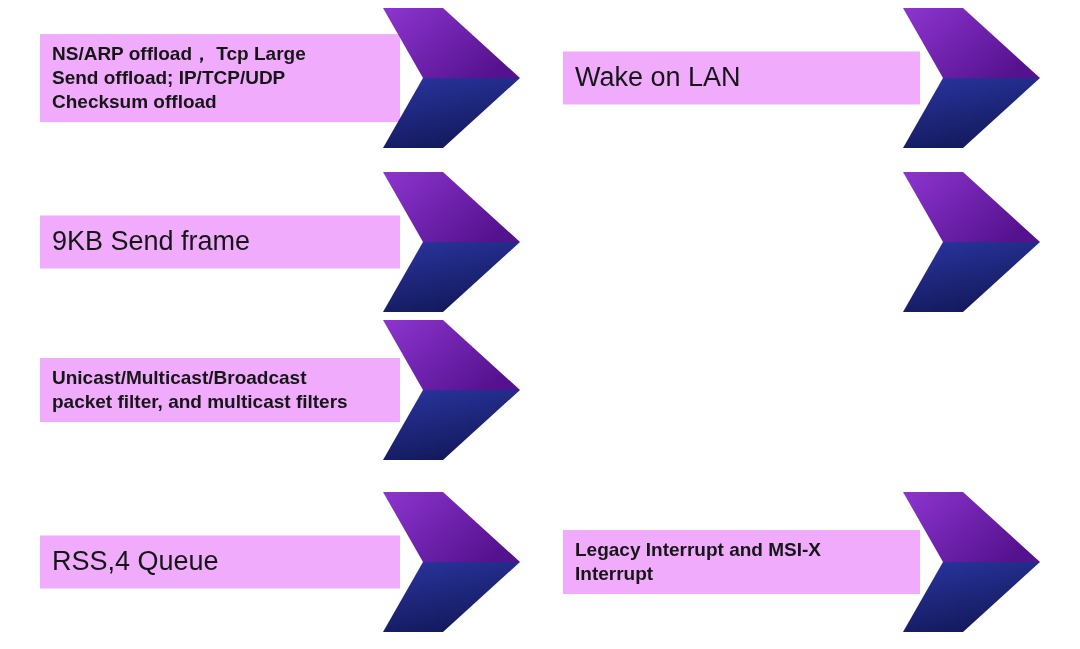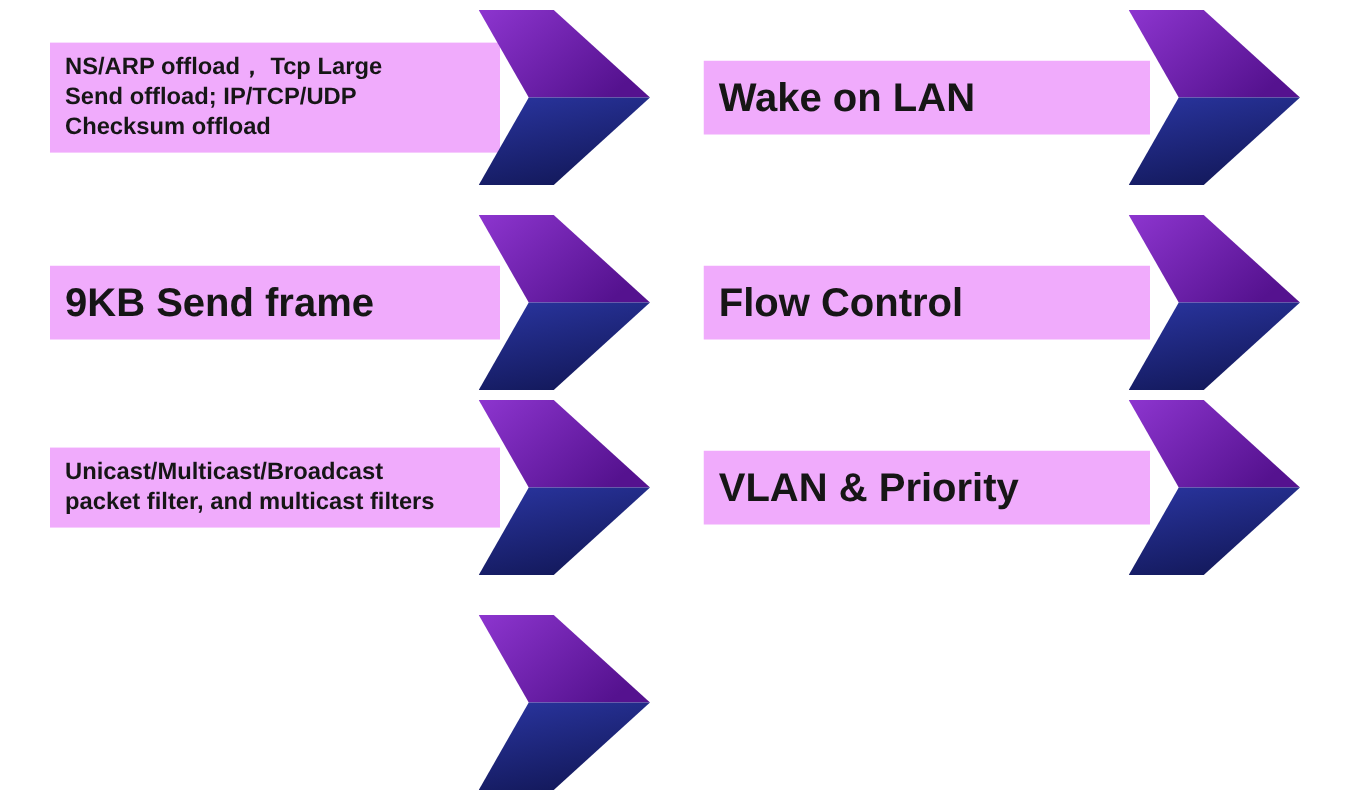--- a/index.html
+++ b/index.html
@@ -34,22 +34,22 @@
     background: #f0abfc;
     color: #161616;
     box-sizing: border-box;
     display: flex;
     align-items: center;
   }
   .col-left  .bar { width: 360px; }
   .col-right .bar { width: 357px; }
 
   .bar.large {
-    font-size: 32px;
-    font-weight: 700;
+    font-size: 27px;
+    font-weight: 400;
     line-height: 1.15;
     padding: 11px 14px 11px 12px;
     min-height: 52px;
   }
   .bar.small {
     font-size: 19px;
     font-weight: 600;
     line-height: 1.26;
     padding: 8px 46px 8px 12px;
   }
@@ -110,50 +110,50 @@
     <div class="bar large">
       <span>9KB Send frame</span>
     </div>
     <svg class="chevron" viewBox="0 0 137 140">
       <polygon points="0,0 60,0 137,70 40,70" fill="url(#gradPurple)"></polygon>
       <polygon points="40,70 137,70 60,140 0,140" fill="url(#gradNavy)"></polygon>
     </svg>
   </div>
 
   <div class="cell col-right row-1">
-    <div class="bar large">
-      <span>Flow Control</span>
-    </div>
     <svg class="chevron" viewBox="0 0 137 140">
       <polygon points="0,0 60,0 137,70 40,70" fill="url(#gradPurple)"></polygon>
       <polygon points="40,70 137,70 60,140 0,140" fill="url(#gradNavy)"></polygon>
     </svg>
   </div>
 
   <div class="cell col-left row-2">
     <div class="bar small">
       <span>Unicast/Multicast/Broadcast packet filter, and multicast filters</span>
     </div>
     <svg class="chevron" viewBox="0 0 137 140">
       <polygon points="0,0 60,0 137,70 40,70" fill="url(#gradPurple)"></polygon>
       <polygon points="40,70 137,70 60,140 0,140" fill="url(#gradNavy)"></polygon>
     </svg>
   </div>
 
-  <div class="cell col-right row-2">
+
+  <div class="cell col-left row-3">
     <div class="bar large">
-      <span>VLAN &amp; Priority</span>
+      <span>RSS,4 Queue</span>
     </div>
     <svg class="chevron" viewBox="0 0 137 140">
       <polygon points="0,0 60,0 137,70 40,70" fill="url(#gradPurple)"></polygon>
       <polygon points="40,70 137,70 60,140 0,140" fill="url(#gradNavy)"></polygon>
     </svg>
   </div>
 
-  <div class="cell col-left row-3">
+  <div class="cell col-right row-3">
+    <div class="bar small">
+      <span>Legacy Interrupt and MSI-X Interrupt</span>
+    </div>
     <svg class="chevron" viewBox="0 0 137 140">
       <polygon points="0,0 60,0 137,70 40,70" fill="url(#gradPurple)"></polygon>
       <polygon points="40,70 137,70 60,140 0,140" fill="url(#gradNavy)"></polygon>
     </svg>
   </div>
 
-
 </div>
 
 </body></html>

